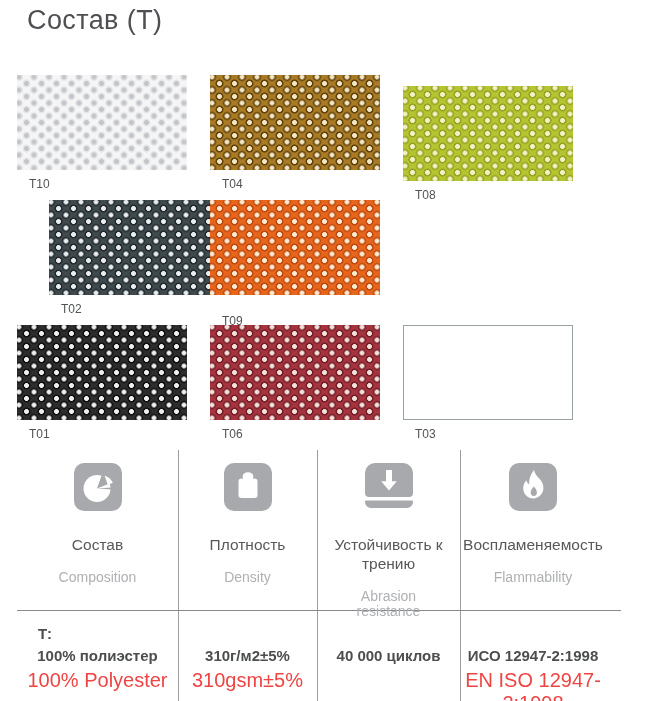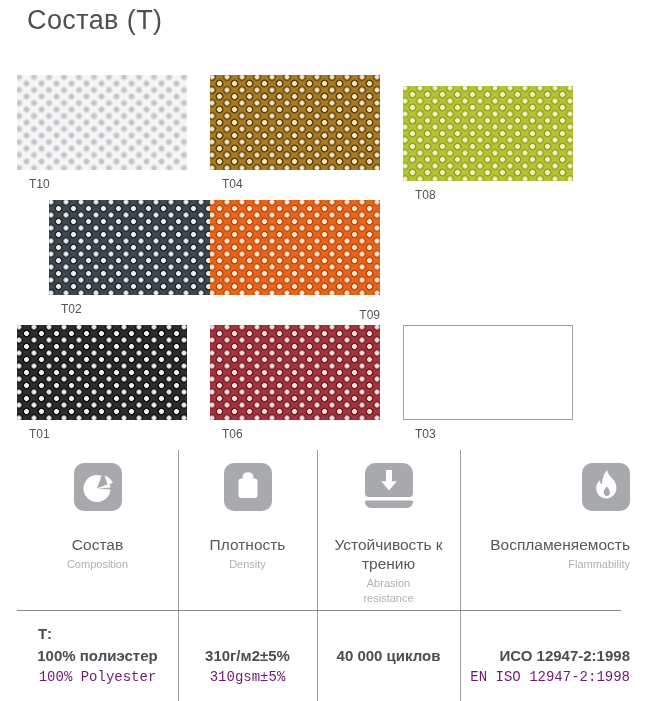--- a/index.html
+++ b/index.html
@@ -28,33 +28,33 @@
   .swatch-card figcaption{
     margin:7px 0 0 0;padding-left:12px;font-size:12px;color:#515356;
   }
   
   .vline{position:absolute;width:1px;top:450px;height:251px;background:#9b9da0;}
   .hline{position:absolute;height:1px;left:17px;width:604px;top:610px;background:#87898c;}
   .spec-head{position:absolute;top:450px;height:158px;text-align:center;}
   .spec-head .icon-wrap{margin-top:13px;height:48px;}
   .spec-head svg{display:inline-block;}
   .label-ru{display:block;margin-top:24px;font-size:15.5px;line-height:19px;color:#57585a;}
-  .label-en{display:block;margin-top:3px;font-size:11px;line-height:15px;color:#aeb0b3;}
+  .label-en{display:block;margin-top:16px;font-size:14px;line-height:15px;color:#aeb0b3;}
   .label-en.narrow{max-width:92px;margin-left:auto;margin-right:auto;}
   .spec-val{
     position:absolute;top:611px;height:90px;text-align:center;
     display:flex;flex-direction:column;box-sizing:border-box;padding-top:14px;
   }
   .val-prefix{height:22px;text-align:left;padding-left:21px;
     font-size:15px;font-weight:700;color:#4b4d4f;}
   .val-main{height:22px;font-size:15px;font-weight:700;color:#4b4d4f;}
-  .val-sub{height:20px;font-size:14px;color:#701a75;font-family:Liberation Mono, monospace;}
+  .val-sub{height:20px;font-size:20px;color:#ef4444;}
   
   .c1{left:17px;width:161px;} .c2{left:178px;width:139px;}
-  .c3{left:317px;width:143px;} .c4{left:468px;width:162px;text-align:right;}
+  .c3{left:317px;width:143px;} .c4{left:452px;width:162px;}
 </style>
 </head>
 <body>
 
 <div class="page">
 
   <h1 class="title">Состав (Т)</h1>
 
   <figure class="swatch-card" style="left:17px;top:75px;">
     <div class="swatch" style="--base: #f6f6f7; --dot: #c3c5c9; --ring: #e6e7e9;"></div>
@@ -68,21 +68,21 @@
     <div class="swatch" style="--base: #b4c531; --dot: #f1f2c4; --ring: #95a224;"></div>
     <figcaption>T08</figcaption>
   </figure>
 
   <figure class="swatch-card" style="left:17px;top:200px;padding-left:32px;">
     <div class="swatch" style="--base: #3f4a4f; --dot: #e8eef0; --ring: #23292c;"></div>
     <figcaption>T02</figcaption>
   </figure>
   <figure class="swatch-card" style="left:210px;top:200px;">
     <div class="swatch" style="--base: #e8661b; --dot: #ffeacf; --ring: #bc4a12;"></div>
-    <figcaption style="margin-top:13px;text-align:right;">T09</figcaption>
+    <figcaption style="margin-top:19px;">T09</figcaption>
   </figure>
 
   <figure class="swatch-card" style="left:17px;top:325px;">
     <div class="swatch" style="--base: #2d2d2d; --dot: #efefef; --ring: #101010;"></div>
     <figcaption>T01</figcaption>
   </figure>
   <figure class="swatch-card" style="left:210px;top:325px;">
     <div class="swatch" style="--base: #a5343f; --dot: #f4e0da; --ring: #731f28;"></div>
     <figcaption>T06</figcaption>
   </figure>

